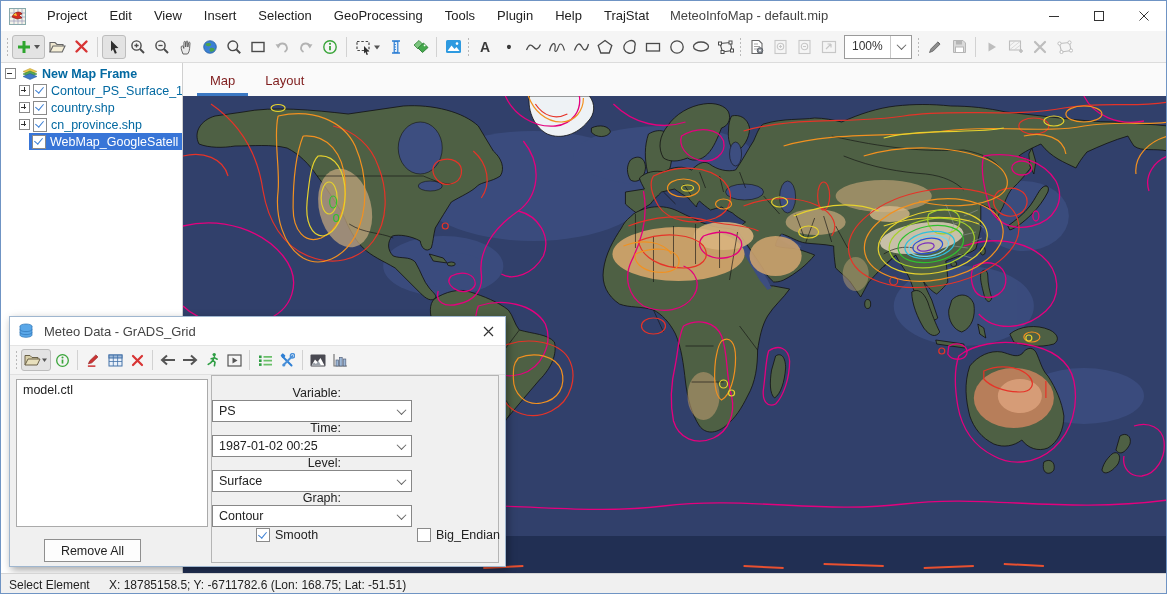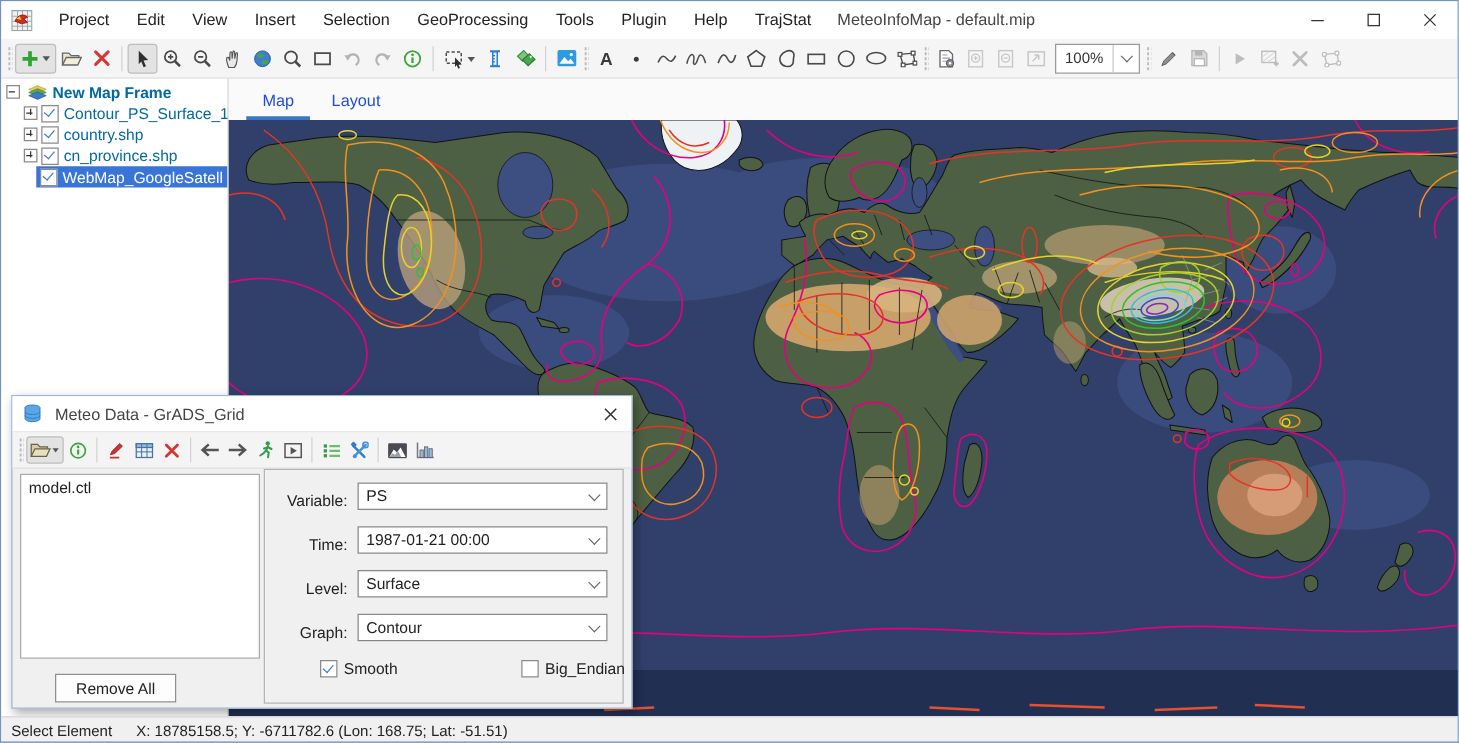--- a/index.html
+++ b/index.html
@@ -29,37 +29,37 @@
   .trow{position:absolute;height:17px;display:flex;align-items:center;font-size:12.5px;color:#0369a1;white-space:nowrap;}
   .expander{width:9px;height:9px;border:1px solid #8a8a8a;background:#fff;position:relative;flex:0 0 auto;}
   .expander i{position:absolute;left:1px;top:3.5px;width:5px;height:1px;background:#333;}
   .expander.plus i.v{left:3.5px;top:1px;width:1px;height:5px;}
   .cb{width:12px;height:12px;border:1px solid #8a8a8a;background:#fff;position:relative;flex:0 0 auto;}
   .cb.c::after{content:"";position:absolute;left:2.5px;top:0.5px;width:4px;height:7px;border-right:1.8px solid #3b7fd4;border-bottom:1.8px solid #3b7fd4;transform:rotate(40deg);}
   .selband{position:absolute;left:28px;width:153px;height:17px;background:#3875d7;}
   .selband .trow{color:#fff;}
   
   .tabstrip{position:absolute;left:182px;top:62px;width:985px;height:33px;background:#fafafa;display:flex;align-items:flex-end;padding-left:12px;box-sizing:border-box;}
-  .tab{font-size:13px;color:#1d4ed8;padding:7px 15px 8px 15px;position:relative;}
+  .tab{font-size:13px;color:#7f1d1d;padding:7px 15px 8px 15px;position:relative;}
   .tab.active::after{content:"";position:absolute;left:2px;right:2px;bottom:0;height:3px;background:#3b78c3;}
   .mapwrap{position:absolute;left:182px;top:95px;width:985px;height:477px;overflow:hidden;background:#31406b;}
   .mapwrap svg{display:block;width:100%;height:100%;}
   
   .dialog{position:absolute;left:8px;top:315px;width:497px;height:251px;background:#f0f0f0;border:1px solid #9fb6cf;box-shadow:2px 3px 8px rgba(0,0,0,.35);box-sizing:border-box;}
   .dtitle{height:28px;background:#fff;display:flex;align-items:center;border-bottom:1px solid #e4e4e4;}
   .dtitle .txt{font-size:13px;color:#444;margin-left:8px;}
   .dclose{position:absolute;right:4px;top:2px;width:26px;height:24px;display:flex;align-items:center;justify-content:center;}
   .dtools{height:28px;background:#f4f4f4;border-bottom:1px solid #e0e0e0;display:flex;align-items:center;padding-left:3px;}
   .dtools .tb{width:22px;height:22px;}
   .dtools .tb.wide{width:30px;}
   .dlist{position:absolute;left:6px;top:62px;width:192px;height:148px;background:#fff;border:1px solid #aaa;box-sizing:border-box;}
   .dlist .item{font-size:12.5px;color:#222;padding:3px 6px;}
   .btn{position:absolute;left:34px;top:222px;width:97px;height:23px;background:#fdfdfd;border:1px solid #8f8f8f;font-size:12.5px;color:#222;display:flex;align-items:center;justify-content:center;box-sizing:border-box;}
   .groupbox{position:absolute;left:201px;top:58px;width:288px;height:188px;border:1px solid #b5b5b5;background:#f0f0f0;box-sizing:border-box;}
-  .frow{position:absolute;left:0;height:22px;display:flex;align-items:flex-end;}
+  .frow{position:absolute;left:0;height:22px;display:flex;align-items:center;flex-direction:column;}
   .frow .lbl{width:66px;text-align:right;font-size:12.5px;color:#222;margin-right:8px;}
   .combo{width:200px;height:22px;background:#fff;border:1px solid #878787;display:flex;box-sizing:border-box;}
   .combo .val{flex:1;font-size:12.5px;color:#222;line-height:20px;padding-left:6px;white-space:nowrap;}
   .combo .drop{width:20px;display:flex;align-items:center;justify-content:center;}
   .ckrow{position:absolute;left:0;top:152px;width:100%;height:20px;}
   .ck{position:absolute;display:flex;align-items:center;gap:5px;font-size:12.5px;color:#222;}
   
   .statusbar{position:absolute;left:0;top:572px;width:100%;height:22px;background:#f0f0f0;border-top:1px solid #d5d5d5;display:flex;align-items:center;font-size:12px;color:#222;box-sizing:border-box;}
   .statusbar .mode{margin-left:8px;width:100px;}
   svg.ic{display:block;}
@@ -712,21 +712,21 @@
         <div class="combo">
           <span class="val">PS</span>
           <span class="drop">
               <i class="chev"></i>
             </span>
         </div>
       </div>
       <div class="frow" style="top:45px;">
         <span class="lbl">Time:</span>
         <div class="combo">
-          <span class="val">1987-01-21 00:00</span>
+          <span class="val">1987-01-02 00:25</span>
           <span class="drop">
               <i class="chev"></i>
             </span>
         </div>
       </div>
       <div class="frow" style="top:115px;">
         <span class="lbl">Graph:</span>
         <div class="combo">
           <span class="val">Contour</span>
           <span class="drop">

